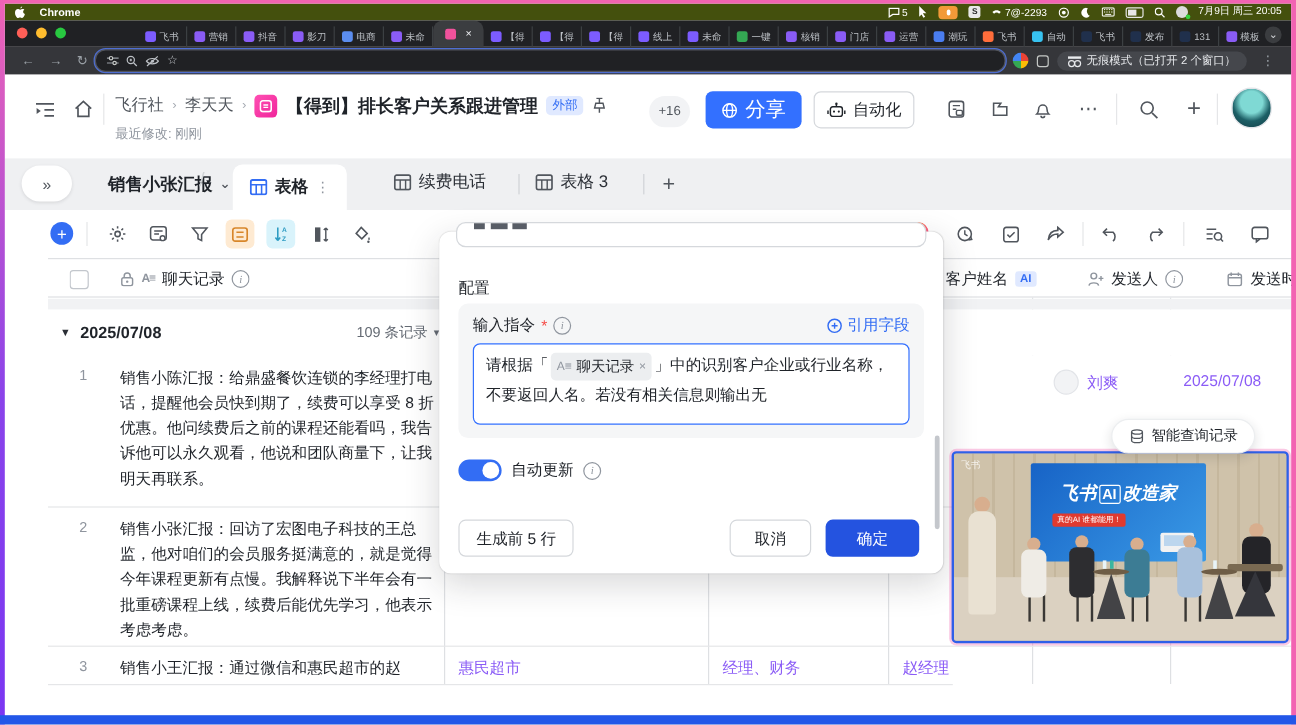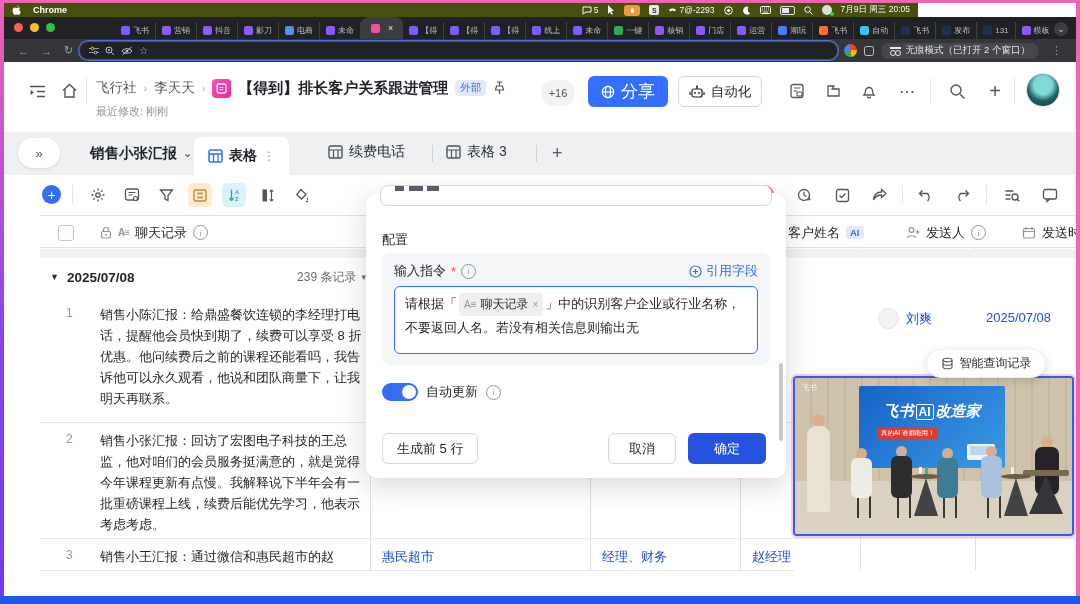--- a/index.html
+++ b/index.html
@@ -6,21 +6,21 @@
   #stage{position:relative;width:1080px;height:604px;background:#fff;overflow:hidden;}
   .r{position:absolute;box-sizing:border-box;}
   .flex{display:flex;align-items:center;}
   svg{display:block;}
   
   #edge-top{left:0;top:0;width:1080px;height:3px;background:#f263b2;z-index:60;}
   #edge-left{left:0;top:0;width:4px;height:604px;background:linear-gradient(#ef63b5,#8a43ea 55%,#7a36f2);z-index:60;}
   #edge-right{right:0;top:0;width:4px;height:604px;background:#f263b2;z-index:60;}
   #edge-bottom{left:0;top:596px;width:1080px;height:8px;background:#2257e8;z-index:70;}
   
-  #menubar{left:4px;top:3px;width:914px;height:14px;background:#44500d;color:#fff;font-size:9px;display:flex;align-items:center;padding:0 8px;gap:12px;z-index:50;}
+  #menubar{left:4px;top:3px;width:1072px;height:14px;background:#44500d;color:#fff;font-size:9px;display:flex;align-items:center;padding:0 8px;gap:12px;z-index:50;}
   #menubar .app{font-weight:bold;}
   #menubar .mi{white-space:nowrap;}
   #menu-right{margin-left:auto;display:flex;align-items:center;gap:9px;font-size:8.5px;}
   .mic-pill{background:#f29a38;border-radius:3px;width:16px;height:11px;display:flex;align-items:center;justify-content:center;}
   .mic-pill i{display:block;width:3px;height:5px;background:#fff;border-radius:2px;}
   .sq-ic{width:10px;height:10px;border-radius:2px;background:#e9e9e9;color:#2b2b2b;font-size:7px;font-weight:bold;display:flex;align-items:center;justify-content:center;}
   .batt{width:13px;height:7px;border:1px solid #e7e7e7;border-radius:2px;position:relative;}
   .batt::after{content:"";position:absolute;left:1px;top:1px;bottom:1px;width:7px;background:#e7e7e7;}
   .avatar-mini{width:10px;height:10px;border-radius:50%;background:#dcdcdc;position:relative;}
   .avatar-mini::after{content:"";position:absolute;right:-2px;bottom:-1px;width:4px;height:4px;border-radius:50%;background:#35d13f;}
@@ -87,21 +87,21 @@
   .ai-badge{background:#e0e9ff;color:#336df4;font-size:9.5px;font-weight:700;border-radius:3px;padding:1px 4px;}
   .cb{width:14px;height:14px;border:1.5px solid #c2c6cc;border-radius:3px;background:#fff;}
   .info-i{width:13px;height:13px;border-radius:50%;border:1px solid #8f959e;color:#8f959e;font-size:9px;display:flex;align-items:center;justify-content:center;font-style:italic;font-family:"Liberation Serif",serif;}
   #band{left:36px;top:187px;width:1036px;height:9px;background:#f1f2f4;z-index:2;}
   #group-row{left:36px;top:196px;width:1036px;height:38px;background:#fff;display:flex;align-items:center;z-index:2;}
   #group-row .caret{color:#2b2f36;font-size:9px;margin-left:10px;}
   #group-row .gdate{font-size:13.5px;font-weight:700;color:#1f2329;margin-left:8px;}
   #group-count{position:absolute;right:710px;font-size:12px;color:#646a73;display:flex;gap:5px;align-items:center;}
   .rownum{position:absolute;font-size:12px;color:#8f959e;}
   .chat-text{position:absolute;left:96px;width:266px;font-size:13px;line-height:21px;color:#1f2329;}
-  .cellv{position:absolute;font-size:13px;color:#1d4ed8;white-space:nowrap;}
+  .cellv{position:absolute;font-size:13px;color:#8b5cf6;white-space:nowrap;}
   .sender{display:flex;align-items:center;gap:7px;}
   .sender .pav{width:19px;height:19px;border-radius:50%;background:#f2f3f5;border:1px solid #e2e4e8;}
   
   #dialog{left:366px;top:193px;width:420px;height:285px;background:#fff;border-radius:10px;box-shadow:0 8px 28px rgba(31,35,41,.18),0 0 1px rgba(31,35,41,.15);z-index:20;}
   #clip-box{left:14px;top:-8px;right:14px;height:21px;border:1px solid #d5d8dc;border-radius:8px;background:#fff;overflow:hidden;}
   #clip-box .smudge{position:absolute;top:-4px;height:9px;background:#585d66;}
   #dlg-section{left:16px;top:38px;font-size:13px;color:#1f2329;font-weight:500;}
   #dlg-gray{left:16px;right:16px;top:60px;height:112px;background:#f5f6f7;border-radius:8px;}
   #dlg-field-label{left:12px;top:9px;display:flex;align-items:center;gap:5px;font-size:13px;color:#1f2329;}
   #dlg-field-label .req{color:#f54a45;}
@@ -667,21 +667,21 @@
         <span>发送时间</span>
       </span>
     </div>
 
     <div id="band" class="r"></div>
 
     <div id="group-row" class="r">
       <span class="caret">▼</span>
       <span class="gdate">2025/07/08</span>
       <span id="group-count">
-        <span>239 条记录</span>
+        <span>109 条记录</span>
         <span style="font-size:9px">▾</span>
       </span>
     </div>
 
     <div class="r" style="left:36px;top:234px;width:1036px;height:126px;background:#fff;z-index:1"></div>
     <span class="r rownum" style="left:62px;top:244px;z-index:2">1</span>
     <div class="r chat-text" style="top:242px;z-index:2">销售小陈汇报：给鼎盛餐饮连锁的李经理打电话，提醒他会员快到期了，续费可以享受 8 折优惠。他问续费后之前的课程还能看吗，我告诉他可以永久观看，他说和团队商量下，让我明天再联系。</div>
     <span class="r cellv sender" style="left:874px;top:246px;z-index:2">
         <span class="pav"></span>
         <span>刘爽</span>

